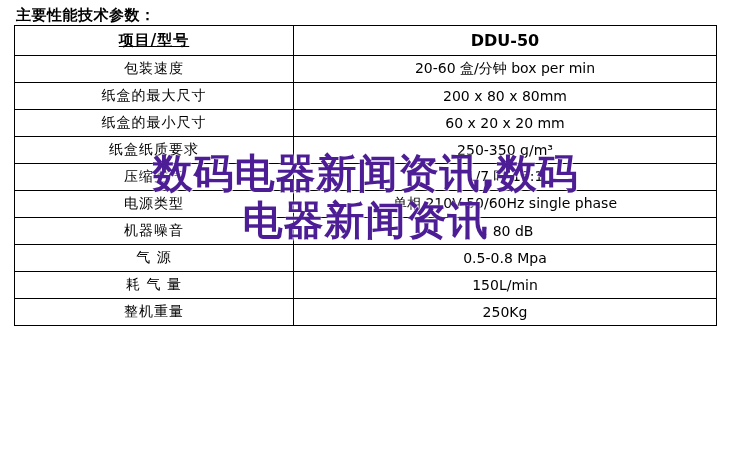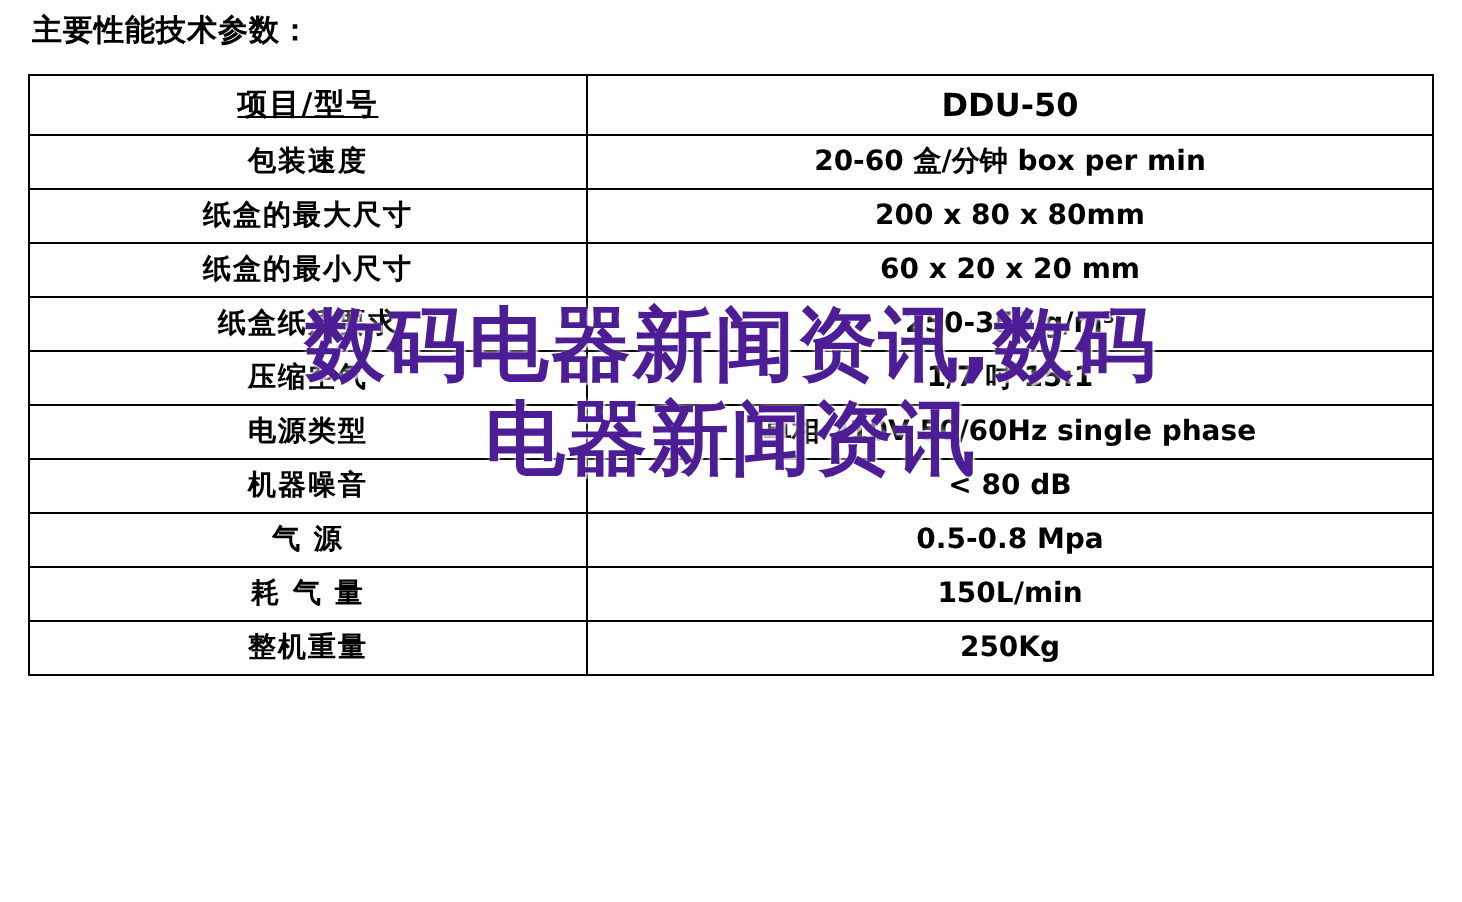--- a/index.html
+++ b/index.html
@@ -18,40 +18,39 @@
     position: relative;
     width: 731px;
     height: 451px;
     box-sizing: border-box;
     padding: 6px 14px 0 14px;
   }
   .doc-title {
     font-size: 15px;
     font-weight: bold;
     color: #000000;
-    margin: 0 0 12px 2px;
+    margin: 0 0 0 2px;
     letter-spacing: 0.5px;
   }
   table.spec {
     width: 703px;
     border-collapse: collapse;
     table-layout: fixed;
     background: #ffffff;
   }
   table.spec td {
     border: 1px solid #000000;
     text-align: center;
     color: #000000;
     font-size: 14px;
     padding: 4px 2px;
     height: 26px;
     box-sizing: border-box;
     white-space: nowrap;
     overflow: hidden;
-    font-weight: bold;
   }
   td.col-label {
     width: 250px;
     letter-spacing: 1px;
   }
   td.col-value {
     width: 379px;
   }
   tr.head td {
     font-weight: bold;

